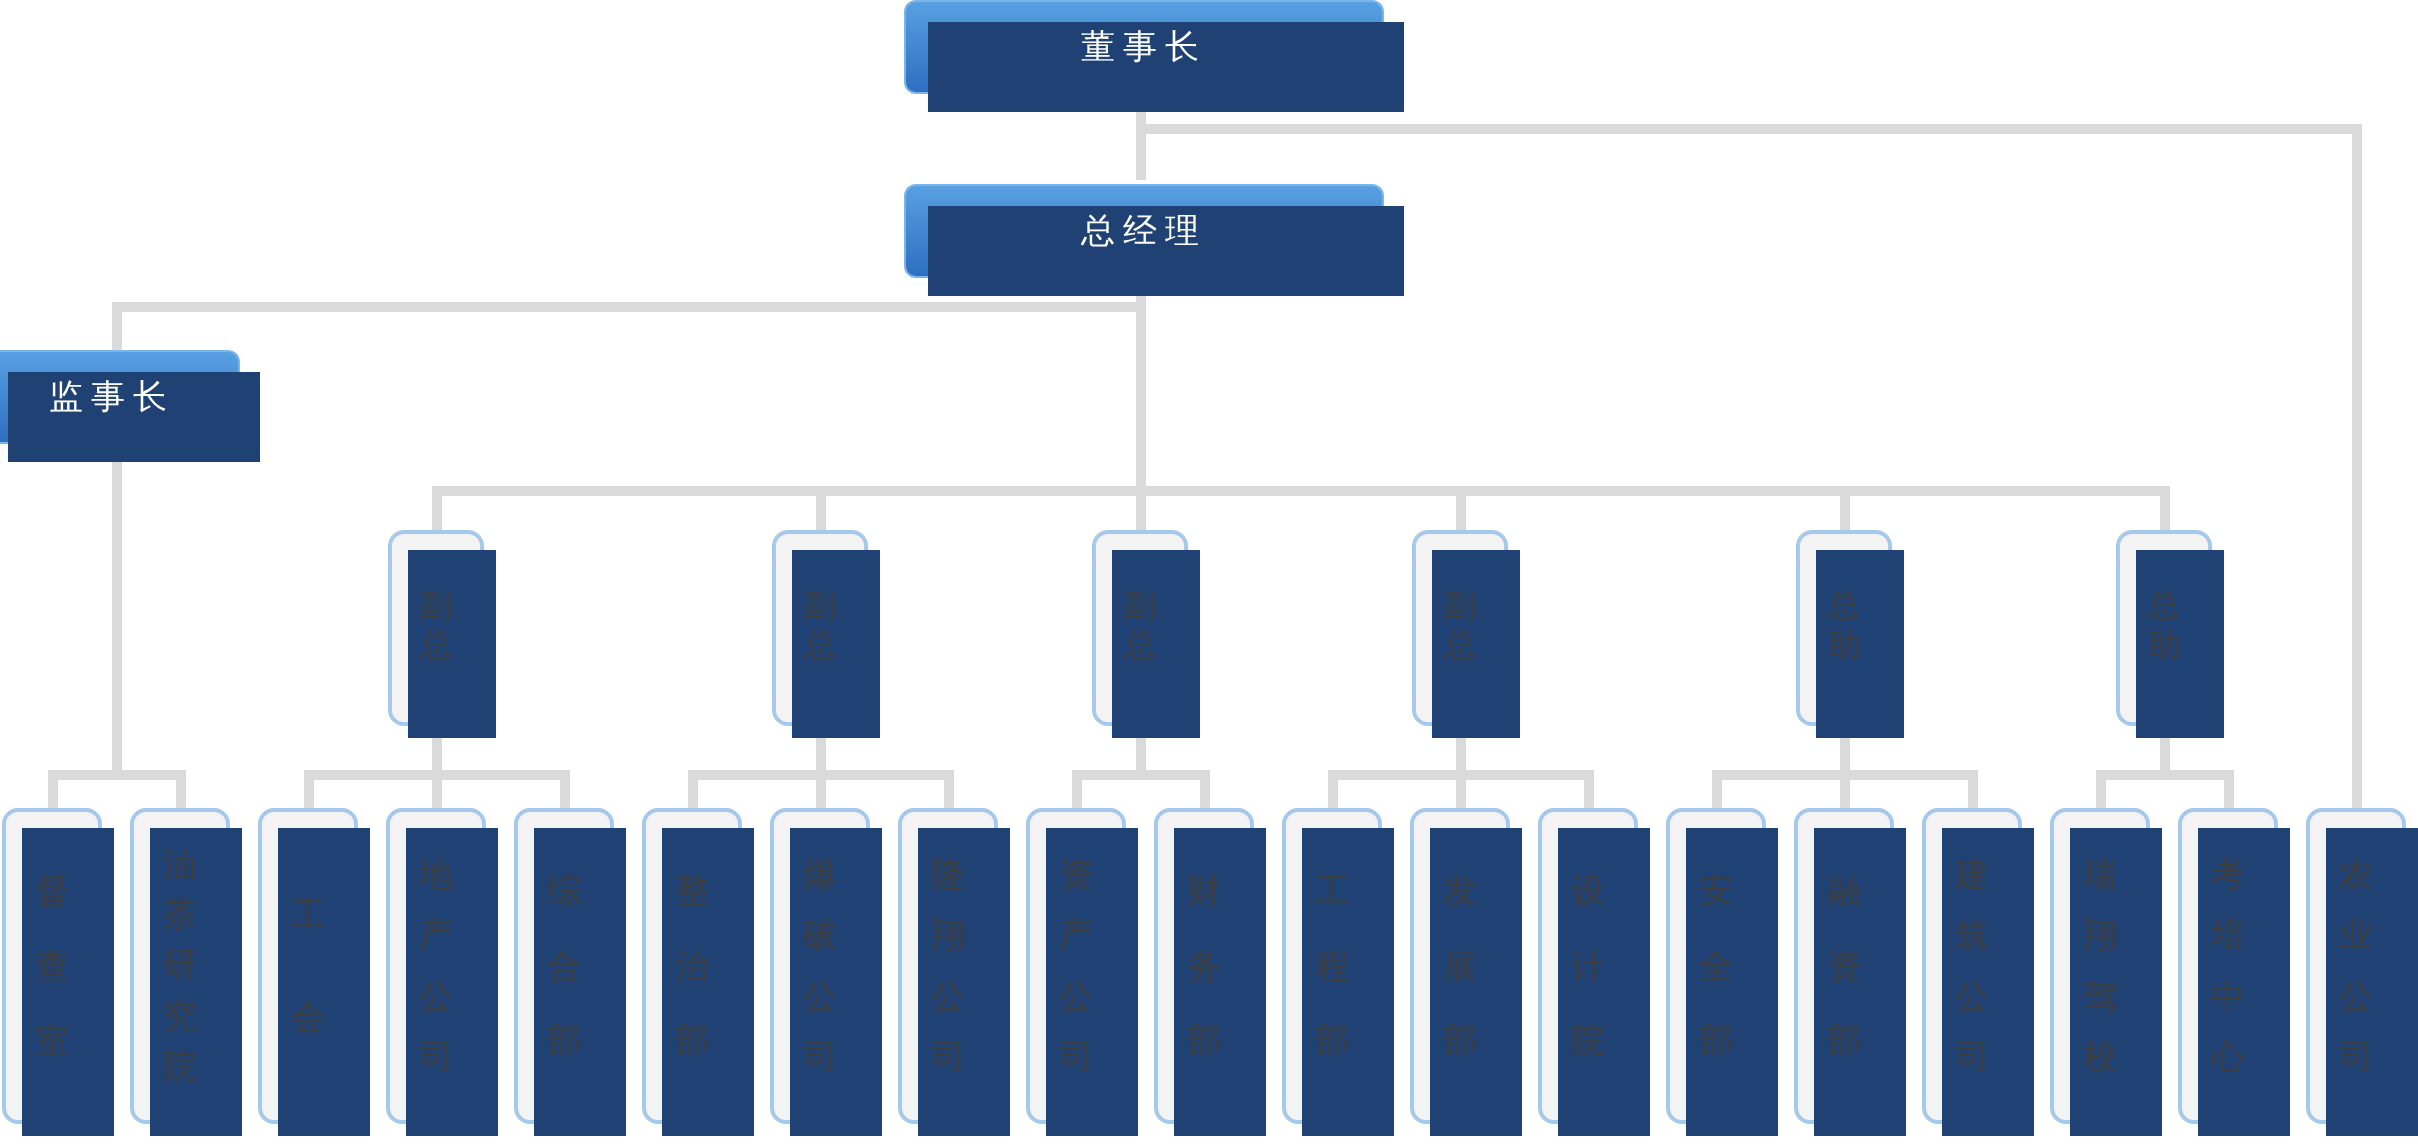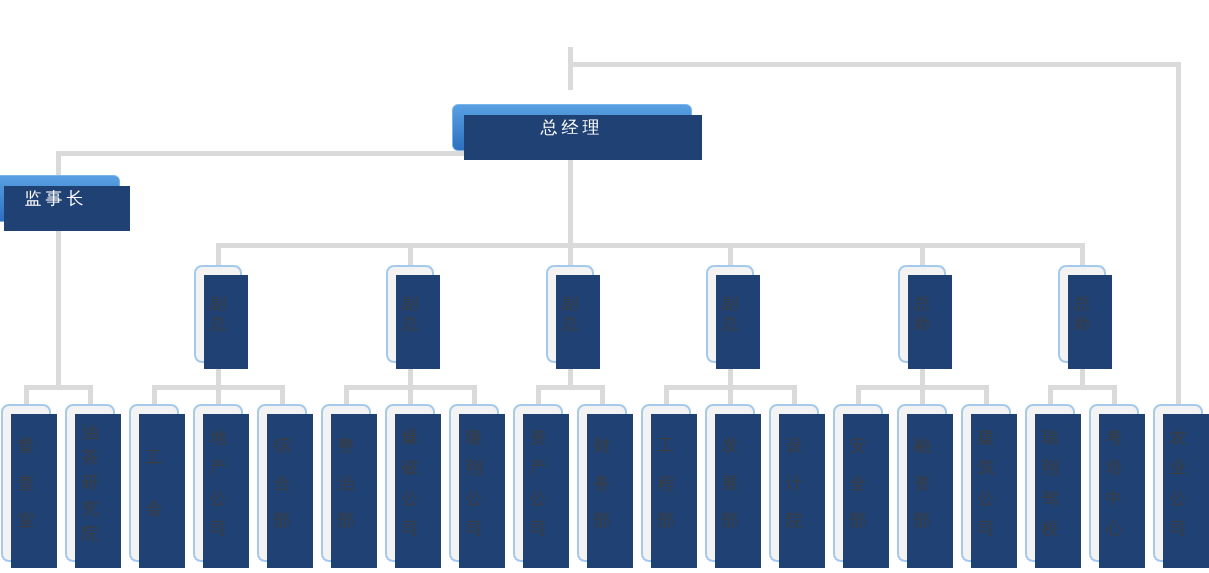--- a/index.html
+++ b/index.html
@@ -30,22 +30,23 @@
   }
   .exec{width:48px;height:98px;top:265px;justify-content:center;gap:4px;font-size:16px;}
   .dept{width:50px;height:158px;top:404px;justify-content:space-evenly;padding:10px 0;font-size:17px;}
   .vchars span{display:block;line-height:1;}
 </style>
 </head>
 <body>
 
 <div class="canvas" id="canvas">
 
-
-  <div class="bluebox" style="left:452px;top:104px;width:240px">总经理</div>
+  <div class="bluebox" style="left:452px;top:0px;width:240px">董事长</div>
+
+  <div class="bluebox" style="left:452px;top:92px;width:240px">总经理</div>
 
   <div class="bluebox" style="left:-8px;top:175px;width:128px">监事长</div>
 
   <div class="whitebox exec vchars" style="left:194px">
       <span>副</span>
       <span>总</span>
     </div>
   <div class="whitebox exec vchars" style="left:386px">
       <span>副</span>
       <span>总</span>

